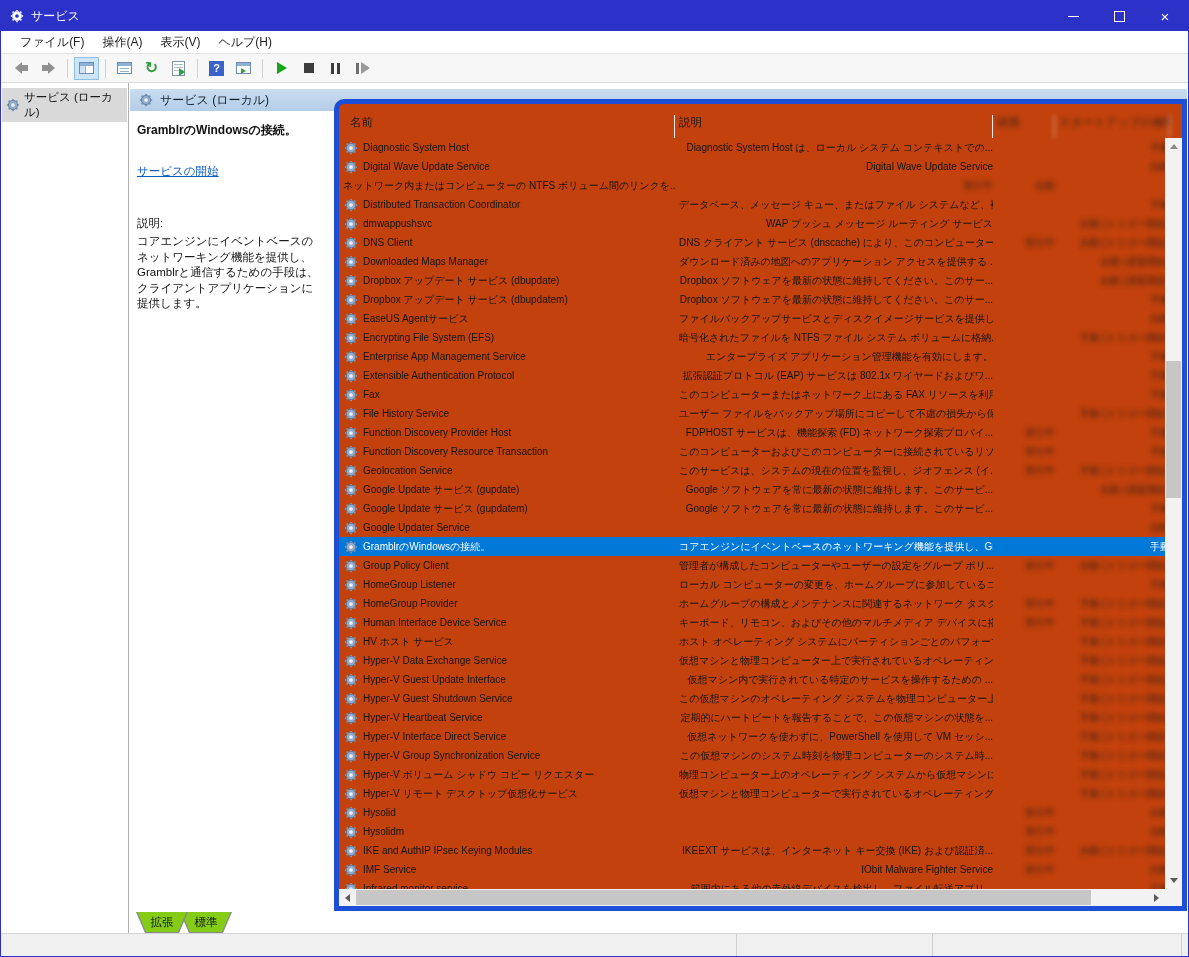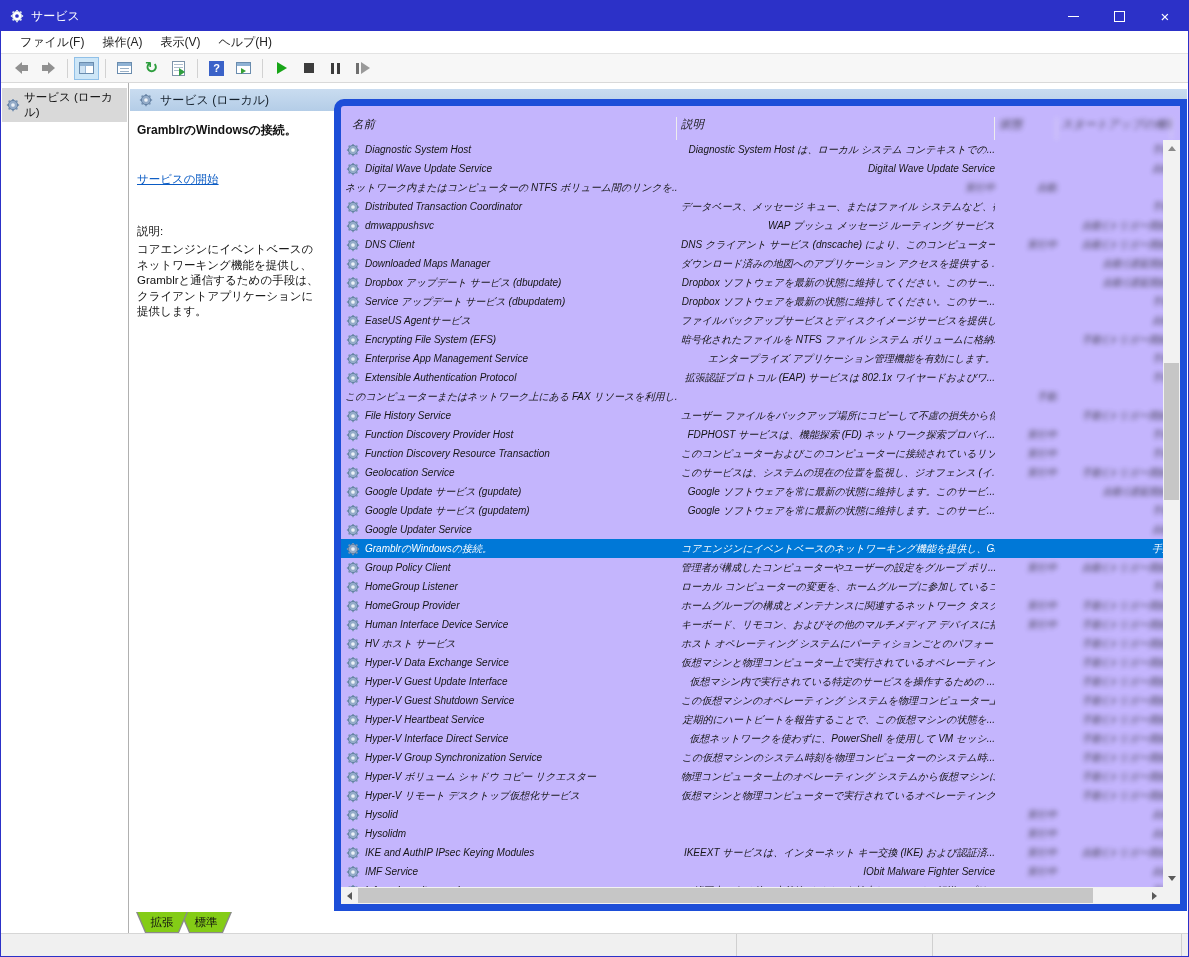--- a/index.html
+++ b/index.html
@@ -55,27 +55,27 @@
   .main{flex:1 1 auto;display:flex;position:relative;background:#fff;min-height:0;}
   .tree-panel{width:128px;flex:0 0 auto;border-right:1px solid #b0b0b0;padding-top:5px;box-sizing:border-box;}
   .tree-item{display:flex;align-items:center;gap:4px;background:#d9d9d9;margin:0 1px 0 1px;padding:2px 4px;font-size:11.5px;color:#111;}
 
   .content{flex:1 1 auto;position:relative;min-width:0;}
   .content-header{position:absolute;top:6px;left:1px;right:1px;height:22px;
      background:linear-gradient(#c9dcf0,#b4cde7);display:flex;align-items:center;gap:7px;padding-left:9px;font-size:12px;color:#15202b;}
 
   .detail{position:absolute;top:30px;left:0;width:206px;bottom:46px;padding:0 12px 0 8px;box-sizing:border-box;font-size:11.5px;color:#111;}
   .detail-title{font-weight:bold;margin-top:9px;font-size:12px;}
-  .start-link{display:inline-block;margin-top:33px;color:#0a5bc4;text-decoration:underline;}
+  .start-link{display:inline-block;margin-top:25px;color:#0a5bc4;text-decoration:underline;}
   .desc-label{margin-top:37px;}
   .desc-text{margin-top:3px;line-height:15.5px;}
 
   
-  .card{position:absolute;top:16px;left:205px;right:1px;bottom:22px;background:#c4b5fd;
-        border:7px solid #1d4ed8;border-top-left-radius:10px;box-sizing:border-box;overflow:hidden;font-style:italic;}
+  .card{position:absolute;top:16px;left:205px;right:1px;bottom:22px;background:#c2410c;
+        border:5px solid #1d4ed8;border-top-left-radius:10px;box-sizing:border-box;overflow:hidden;}
   .list-header{position:absolute;top:0;left:0;right:17px;height:34px;display:grid;
         grid-template-columns:336px 318px 62px 115px 1fr;align-items:end;}
   .hcell{font-size:11.5px;color:#1a1a1a;padding:0 0 5px 4px;border-right:1px solid #ededed;height:18px;box-sizing:content-box;white-space:nowrap;overflow:hidden;}
   .hcell.first{padding-left:11px;position:relative;}
   .hcell.last{border-right:none;}
 
   .rows{position:absolute;top:34px;left:0;right:17px;bottom:17px;overflow:hidden;}
   .row{height:19px;display:grid;grid-template-columns:336px 318px 62px 115px;align-items:center;font-size:10px;color:#151515;white-space:nowrap;text-align:right;}
   .row>div{overflow:hidden;}
   .cell-name{display:flex;align-items:center;gap:5px;padding-left:5px;}
@@ -344,21 +344,21 @@
     </div>
     <div class="cell-desc">Dropbox ソフトウェアを最新の状態に維持してください。このサー...</div>
     <div class="cell-status blur"></div>
     <div class="cell-startup blur">自動 (遅延開始)</div>
   </div>
             <div class="row">
     <div class="cell-name">
       <svg class="gear">
                   <use href="#gear"></use>
                 </svg>
-      <span>Service アップデート サービス (dbupdatem)</span>
+      <span>Dropbox アップデート サービス (dbupdatem)</span>
     </div>
     <div class="cell-desc">Dropbox ソフトウェアを最新の状態に維持してください。このサー...</div>
     <div class="cell-status blur"></div>
     <div class="cell-startup blur">手動</div>
   </div>
             <div class="row">
     <div class="cell-name">
       <svg class="gear">
                   <use href="#gear"></use>
                 </svg>
@@ -395,20 +395,26 @@
       <svg class="gear">
                   <use href="#gear"></use>
                 </svg>
       <span>Extensible Authentication Protocol</span>
     </div>
     <div class="cell-desc">拡張認証プロトコル (EAP) サービスは 802.1x ワイヤードおよびワ...</div>
     <div class="cell-status blur"></div>
     <div class="cell-startup blur">手動</div>
   </div>
             <div class="row">
+    <div class="cell-name">
+      <svg class="gear">
+                  <use href="#gear"></use>
+                </svg>
+      <span>Fax</span>
+    </div>
     <div class="cell-desc">このコンピューターまたはネットワーク上にある FAX リソースを利用し...</div>
     <div class="cell-status blur"></div>
     <div class="cell-startup blur">手動</div>
   </div>
             <div class="row">
     <div class="cell-name">
       <svg class="gear">
                   <use href="#gear"></use>
                 </svg>
       <span>File History Service</span>

